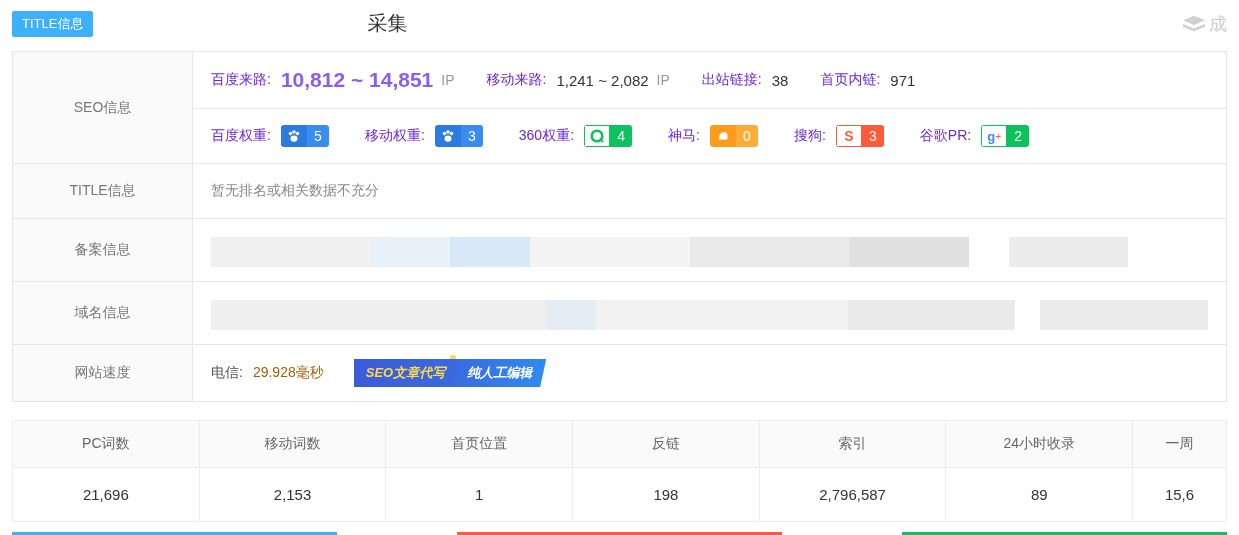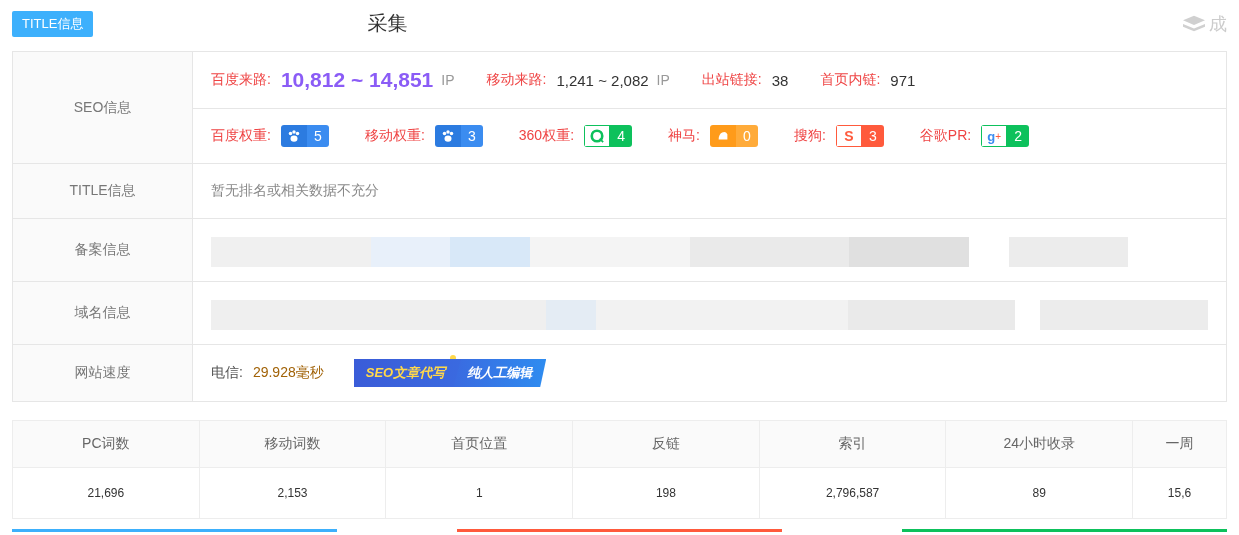--- a/index.html
+++ b/index.html
@@ -14,21 +14,21 @@
     .info-table { border: 1px solid #e6e6e6; border-collapse: collapse; width: calc(100% - 24px); margin: 0 12px; }
     .info-row { display: flex; border-bottom: 1px solid #e6e6e6; }
     .info-row:last-child { border-bottom: none; }
     .info-label { width: 180px; min-width: 180px; text-align: center; color: #777; font-size: 14px; padding: 18px 0; display: flex; align-items: center; justify-content: center; border-right: 1px solid #e6e6e6; background: #fafafa; }
     .info-content { flex: 1; padding: 14px 18px; display: flex; align-items: center; flex-wrap: wrap; gap: 6px; }
     
     .seo-section { display: flex; flex-direction: column; }
     .seo-sub { display: flex; align-items: center; flex-wrap: wrap; padding: 16px 18px; gap: 8px; }
     .seo-sub:first-child { border-bottom: 1px solid #e6e6e6; }
     
-    .metric-label { color: #ef4444; margin-right: 2px; }
+    .metric-label { color: #6d28d9; margin-right: 2px; }
     .metric-value-red { color: #8b5cf6; font-size: 21px; font-weight: 700; }
     .metric-value { color: #333; font-size: 15px; }
     .metric-unit { color: #999; margin-right: 24px; }
     .metric-gap { margin-right: 24px; }
     
     .weight-badge { display: inline-flex; align-items: center; border-radius: 3px; overflow: hidden; height: 22px; font-size: 13px; margin-right: 28px; }
     .weight-icon { width: 26px; height: 22px; display: flex; align-items: center; justify-content: center; font-size: 12px; color: #fff; }
     .weight-num { min-width: 22px; height: 22px; display: flex; align-items: center; justify-content: center; color: #fff; font-size: 14px; font-weight: 500; }
     
     .baidu-icon { background: #2c7be0; }
@@ -57,21 +57,21 @@
     
     .promo-badge { display: inline-flex; align-items: center; height: 28px; position: relative; }
     .promo-left { background: linear-gradient(90deg, #3a5cd8, #3a6ae0); color: #ffd84a; font-style: italic; font-weight: bold; padding: 5px 12px; font-size: 13px; clip-path: polygon(0 0, 100% 0, calc(100% - 8px) 100%, 0 100%); padding-right: 18px; }
     .promo-right { background: linear-gradient(90deg, #3a6ae0, #2e8cf0); color: #fff; font-style: italic; font-weight: bold; padding: 5px 14px 5px 14px; font-size: 13px; margin-left: -10px; clip-path: polygon(8px 0, 100% 0, calc(100% - 6px) 100%, 0 100%); }
     .promo-dot { position: absolute; top: -4px; left: 50%; width: 6px; height: 6px; background: #ffd84a; border-radius: 50%; }
     
     .stats-table { display: flex; margin: 18px 12px 0; border: 1px solid #ededed; }
     .stats-col { flex: 1; border-right: 1px solid #ededed; text-align: center; }
     .stats-col:last-child { border-right: none; }
     .stats-header { padding: 14px 0; color: #666; font-size: 14px; border-bottom: 1px solid #ededed; background: #fafafa; }
-    .stats-value { padding: 18px 0; color: #333; font-size: 12px; }
+    .stats-value { padding: 18px 0; color: #333; font-size: 15px; }
     
     .blur-strip { width: 100%; height: 30px; display: flex; margin-top: 4px; }
     .blur-seg { height: 100%; }
 
     .bottom-accent { display: flex; margin: 10px 12px 0; height: 3px; gap: 120px; }
     .accent-seg { flex: 1; }
   </style>
 </head>
 <body>
 

